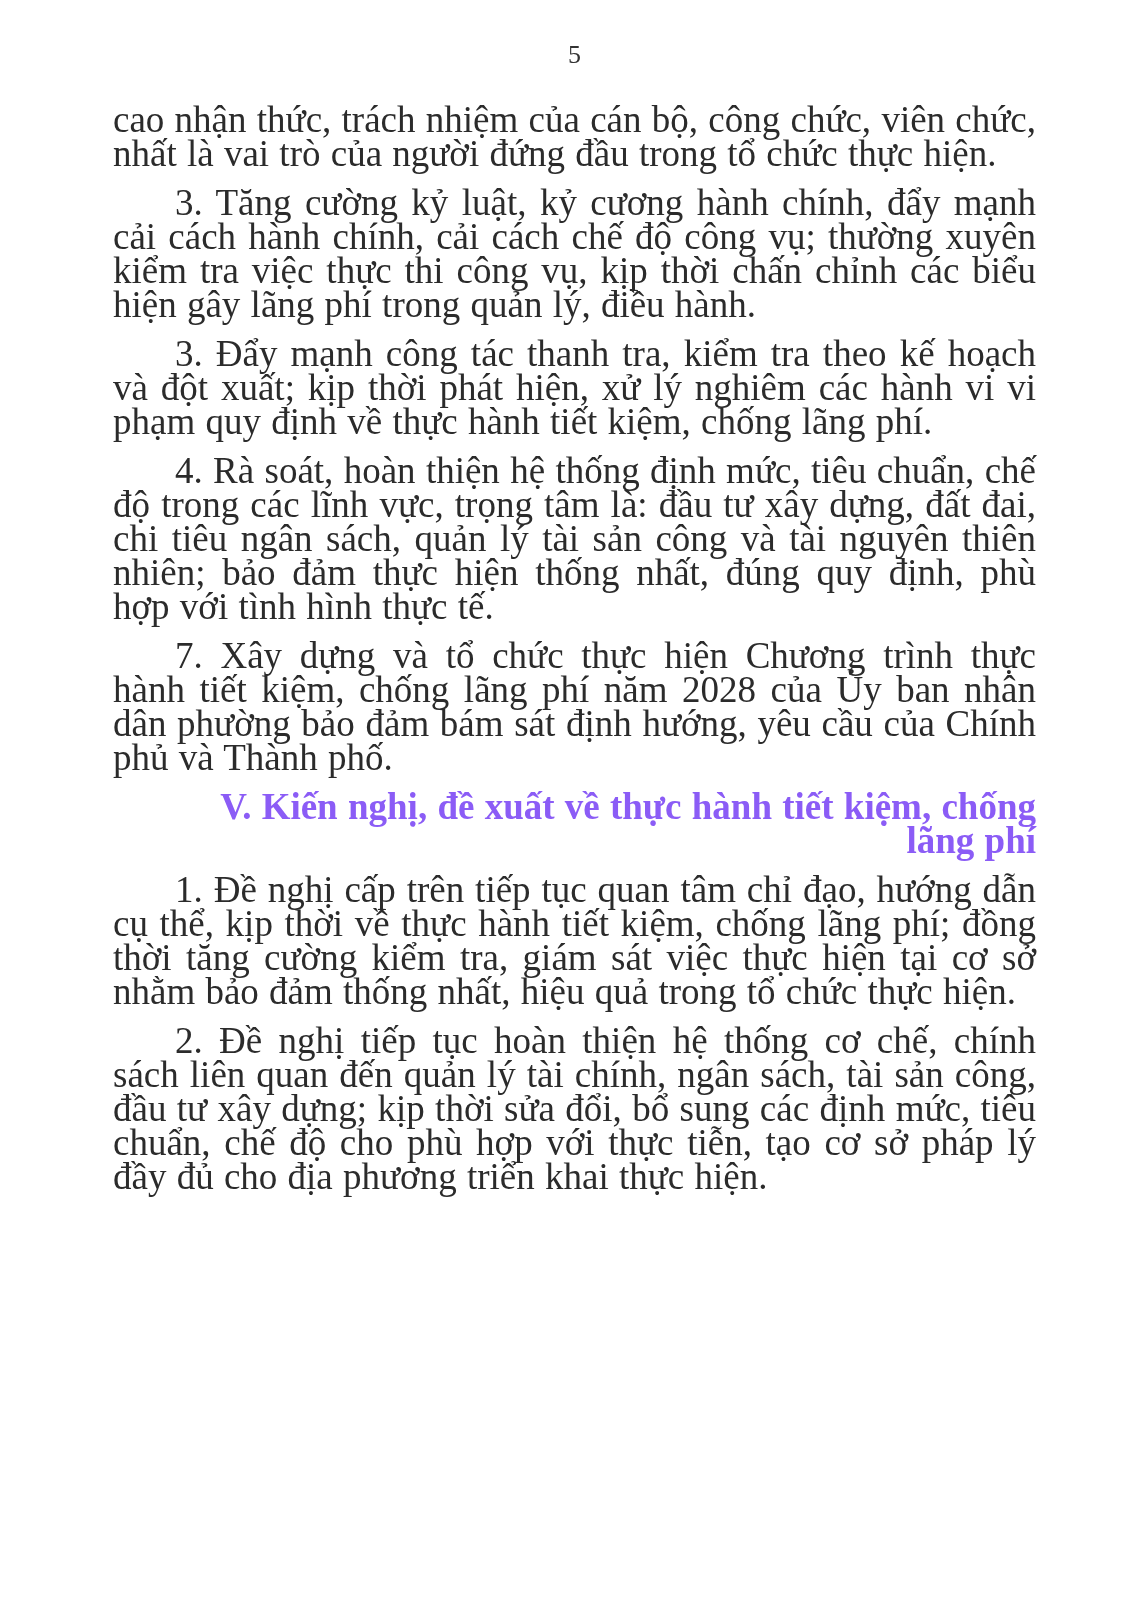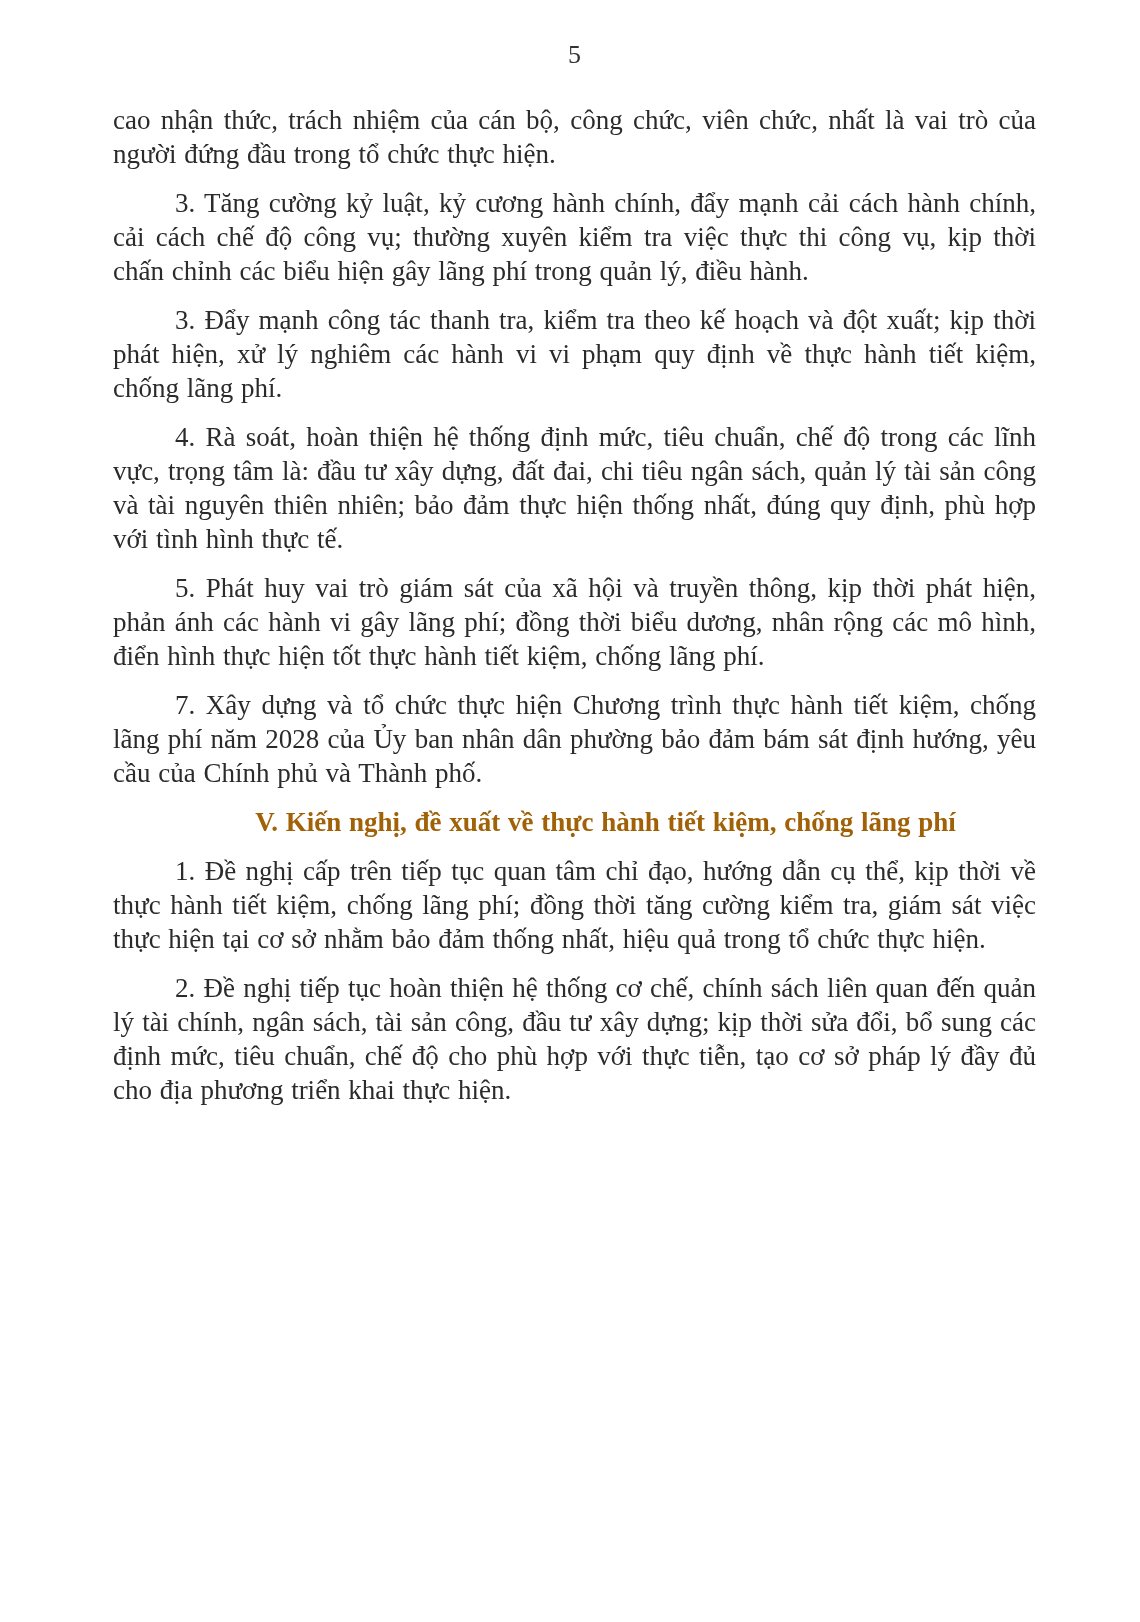--- a/index.html
+++ b/index.html
@@ -19,51 +19,50 @@
     overflow: hidden;
   }
   .page-number {
     text-align: center;
     font-size: 26px;
     line-height: 30px;
     margin: 0 0 33px 0;
     color: #333333;
   }
   .para {
-    font-size: 27px;
+    font-size: 37px;
     line-height: 34px;
     text-align: justify;
     text-indent: 62px;
     margin: 0 0 15px 0;
     word-spacing: 1px;
   }
   .para.no-indent {
     text-indent: 0;
   }
   .para.heading {
     font-weight: bold;
-    text-align: center;
-    color: #a16207;
+    text-align: right;
+    color: #8b5cf6;
   }
 </style>
 </head>
 <body>
 
 <div class="page">
   <div class="page-number">5</div>
 
   <p class="para no-indent">cao nhận thức, trách nhiệm của cán bộ, công chức, viên chức, nhất là vai trò của người đứng đầu trong tổ chức thực hiện.</p>
 
   <p class="para">3. Tăng cường kỷ luật, kỷ cương hành chính, đẩy mạnh cải cách hành chính, cải cách chế độ công vụ; thường xuyên kiểm tra việc thực thi công vụ, kịp thời chấn chỉnh các biểu hiện gây lãng phí trong quản lý, điều hành.</p>
 
   <p class="para">3. Đẩy mạnh công tác thanh tra, kiểm tra theo kế hoạch và đột xuất; kịp thời phát hiện, xử lý nghiêm các hành vi vi phạm quy định về thực hành tiết kiệm, chống lãng phí.</p>
 
   <p class="para">4. Rà soát, hoàn thiện hệ thống định mức, tiêu chuẩn, chế độ trong các lĩnh vực, trọng tâm là: đầu tư xây dựng, đất đai, chi tiêu ngân sách, quản lý tài sản công và tài nguyên thiên nhiên; bảo đảm thực hiện thống nhất, đúng quy định, phù hợp với tình hình thực tế.</p>
 
-  <p class="para">5. Phát huy vai trò giám sát của xã hội và truyền thông, kịp thời phát hiện, phản ánh các hành vi gây lãng phí; đồng thời biểu dương, nhân rộng các mô hình, điển hình thực hiện tốt thực hành tiết kiệm, chống lãng phí.</p>
 
 
   <p class="para">7. Xây dựng và tổ chức thực hiện Chương trình thực hành tiết kiệm, chống lãng phí năm 2028 của Ủy ban nhân dân phường bảo đảm bám sát định hướng, yêu cầu của Chính phủ và Thành phố.</p>
 
 
   <p class="para heading">V. Kiến nghị, đề xuất về thực hành tiết kiệm, chống lãng phí</p>
 
   <p class="para">1. Đề nghị cấp trên tiếp tục quan tâm chỉ đạo, hướng dẫn cụ thể, kịp thời về thực hành tiết kiệm, chống lãng phí; đồng thời tăng cường kiểm tra, giám sát việc thực hiện tại cơ sở nhằm bảo đảm thống nhất, hiệu quả trong tổ chức thực hiện.</p>
 
   <p class="para">2. Đề nghị tiếp tục hoàn thiện hệ thống cơ chế, chính sách liên quan đến quản lý tài chính, ngân sách, tài sản công, đầu tư xây dựng; kịp thời sửa đổi, bổ sung các định mức, tiêu chuẩn, chế độ cho phù hợp với thực tiễn, tạo cơ sở pháp lý đầy đủ cho địa phương triển khai thực hiện.</p>

